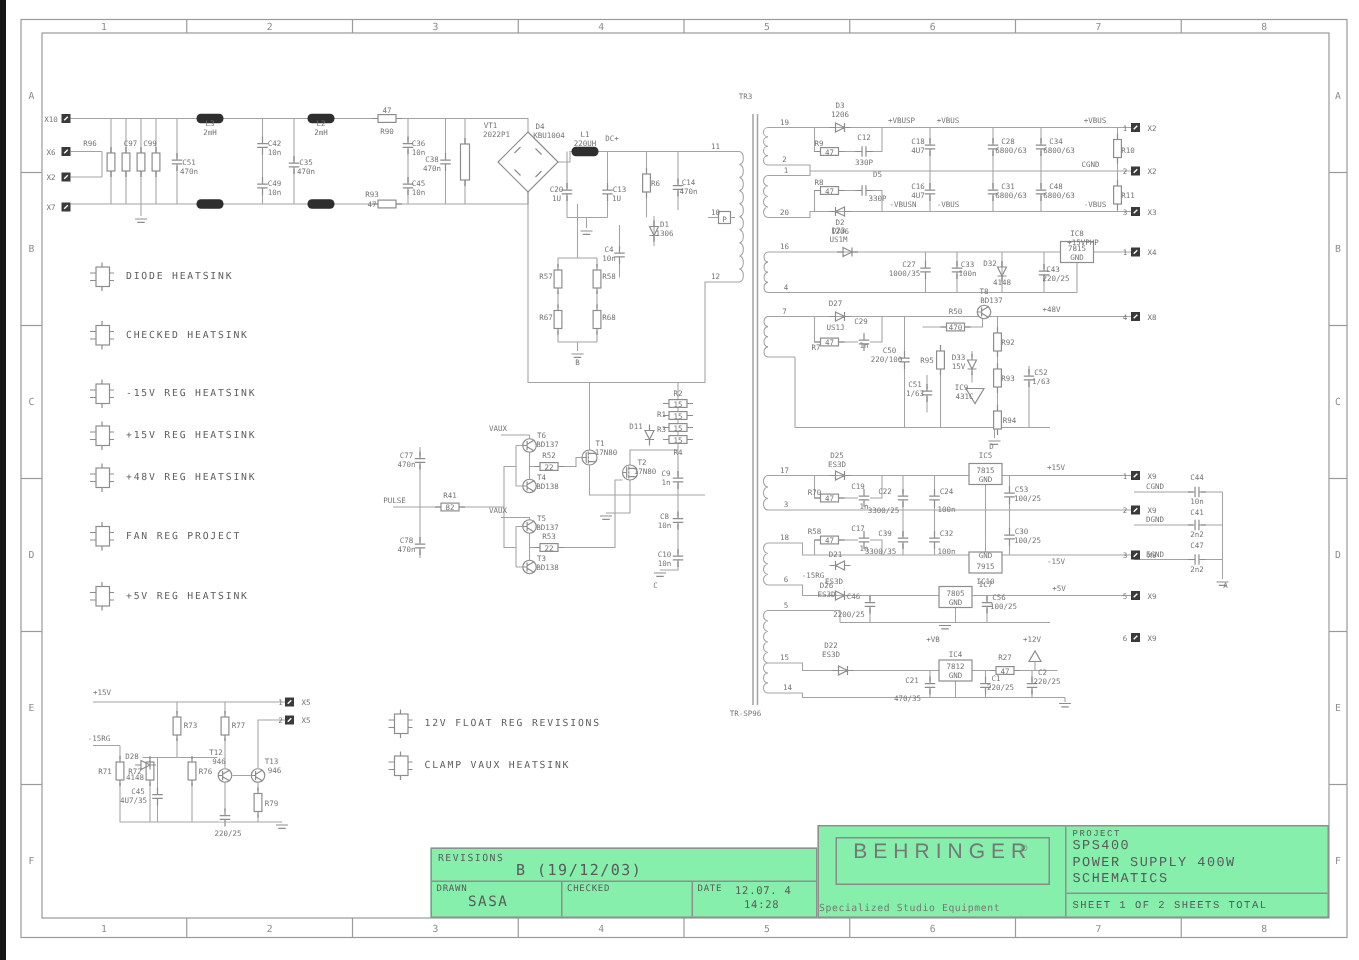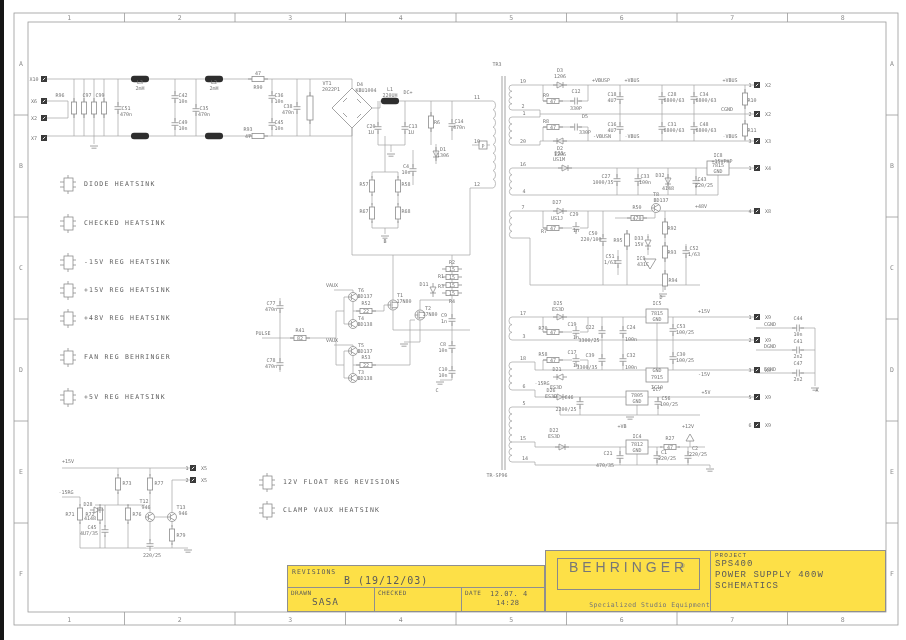--- a/index.html
+++ b/index.html
@@ -4,37 +4,37 @@
 <style>
   html,body{margin:0;padding:0;background:#e9e9e9}
   #stage{position:relative;width:906px;height:640px;background:#ffffff;overflow:hidden;
          font-family:"DejaVu Sans Mono",monospace}
   #edge-strip{position:absolute;left:0;top:0;width:4px;height:640px;background:#161616}
   svg{position:absolute;left:0;top:0}
   .fr{fill:none;stroke:#9a9a9a;stroke-width:0.8}
   .clbl{font:5px "DejaVu Sans Mono",monospace;fill:#757575;text-anchor:middle}
   .fnum{font:6.5px "DejaVu Sans Mono",monospace;fill:#8d8d8d;text-anchor:middle}
   .ftick{stroke:#9a9a9a;stroke-width:0.8}
-  .blk{position:absolute;border:1px solid #8f8f8f;background:#fde047;color:#5a5a5a;box-sizing:border-box}
+  .blk{position:absolute;border:1px solid #8f8f8f;background:#86efac;color:#5a5a5a;box-sizing:border-box}
   #rev-block{left:287px;top:565px;width:258px;height:47px}
   .rev-label{position:absolute;left:4px;top:2px;font-size:6.5px;letter-spacing:1px}
   .rev-value{position:absolute;left:56px;top:9px;font-size:10px;letter-spacing:1px}
   .rev-bottom{position:absolute;left:0;right:0;bottom:0;height:23px;border-top:1px solid #8f8f8f;display:flex}
   .rev-cell{border-right:1px solid #8f8f8f;position:relative;font-size:6px;padding:1px 12px 0 3px;box-sizing:border-box;letter-spacing:0.5px}
   .rev-cell:last-child{border-right:none}
   .cell-big{position:absolute;left:24px;top:8px;font-size:9.5px;letter-spacing:1px}
   .date-l1{position:absolute;left:28px;top:2px;font-size:7px}
   .date-l2{position:absolute;left:34px;top:11px;font-size:7px}
   #title-block{left:545px;top:550px;width:341px;height:62px;display:flex}
   .tb-left{width:165px;border-right:1px solid #8f8f8f;position:relative;box-sizing:border-box}
   .logo-box{position:absolute;left:11px;top:7px;width:141px;height:30px;border:1.5px solid #8a8a8a;
             display:flex;justify-content:center;
             font-family:"Liberation Sans",sans-serif;font-size:14px;letter-spacing:4px;color:#777}
   .logo-reg{position:absolute;right:10px;top:4px;font-size:6px;color:#777}
-  .tagline{position:absolute;bottom:2px;width:100%;text-align:right;font-size:6.5px;color:#777;letter-spacing:0.4px}
+  .tagline{position:absolute;bottom:2px;width:100%;text-align:left;font-size:6.5px;color:#777;letter-spacing:0.4px}
   .tb-right{flex:1;position:relative;font-family:Liberation Mono, monospace}
   .proj-label{position:absolute;left:4px;top:1px;font-size:6px;letter-spacing:1px}
   .proj-name{position:absolute;left:4px;top:8px;font-size:9px;letter-spacing:1px}
   .proj-d1{position:absolute;left:4px;top:19px;font-size:9px;letter-spacing:1px;white-space:nowrap}
   .proj-d2{position:absolute;left:4px;top:30px;font-size:9px;letter-spacing:1px}
   .sheet-row{position:absolute;left:0;right:0;bottom:0;height:16px;border-top:1px solid #8f8f8f;
              font-size:7px;padding:4px 0 0 4px;letter-spacing:1px;box-sizing:border-box;white-space:nowrap}
   .hs-lb{position:absolute;font-size:6.5px;letter-spacing:1.2px;color:#5e5e5e;white-space:nowrap;
          font-family:"DejaVu Sans Mono",monospace}
 </style>
@@ -623,21 +623,21 @@
         <text x="181" y="537" class="clbl">R79</text>
         <text x="152" y="557" class="clbl">220/25</text>
       </g>
   </svg>
 
   <div class="hs-lb" style="left:84px;top:180px"><span>DIODE HEATSINK</span></div>
   <div class="hs-lb" style="left:84px;top:219px"><span>CHECKED HEATSINK</span></div>
   <div class="hs-lb" style="left:84px;top:258px"><span>-15V REG HEATSINK</span></div>
   <div class="hs-lb" style="left:84px;top:286px"><span>+15V REG HEATSINK</span></div>
   <div class="hs-lb" style="left:84px;top:314px"><span>+48V REG HEATSINK</span></div>
-  <div class="hs-lb" style="left:84px;top:353px"><span>FAN REG BEHRINGER</span></div>
+  <div class="hs-lb" style="left:84px;top:353px"><span>FAN REG PROJECT</span></div>
   <div class="hs-lb" style="left:84px;top:393px"><span>+5V REG HEATSINK</span></div>
   <div class="hs-lb" style="left:283px;top:478px"><span>12V FLOAT REG REVISIONS</span></div>
   <div class="hs-lb" style="left:283px;top:506px"><span>CLAMP VAUX HEATSINK</span></div>
 
   <div class="blk" id="rev-block">
     <span class="rev-label">REVISIONS</span>
     <span class="rev-value">B (19/12/03)</span>
     <div class="rev-bottom">
       <div class="rev-cell" style="width:87px">
         <span>DRAWN</span>
@@ -660,15 +660,16 @@
         <span>BEHRINGER</span>
         <span class="logo-reg">®</span>
       </div>
       <div class="tagline">Specialized Studio Equipment</div>
     </div>
     <div class="tb-right">
       <span class="proj-label">PROJECT</span>
       <span class="proj-name">SPS400</span>
       <span class="proj-d1">POWER SUPPLY 400W</span>
       <span class="proj-d2">SCHEMATICS</span>
+      <div class="sheet-row">SHEET 1  OF 2  SHEETS TOTAL</div>
     </div>
   </div>
 </div>
 
 </body></html>

